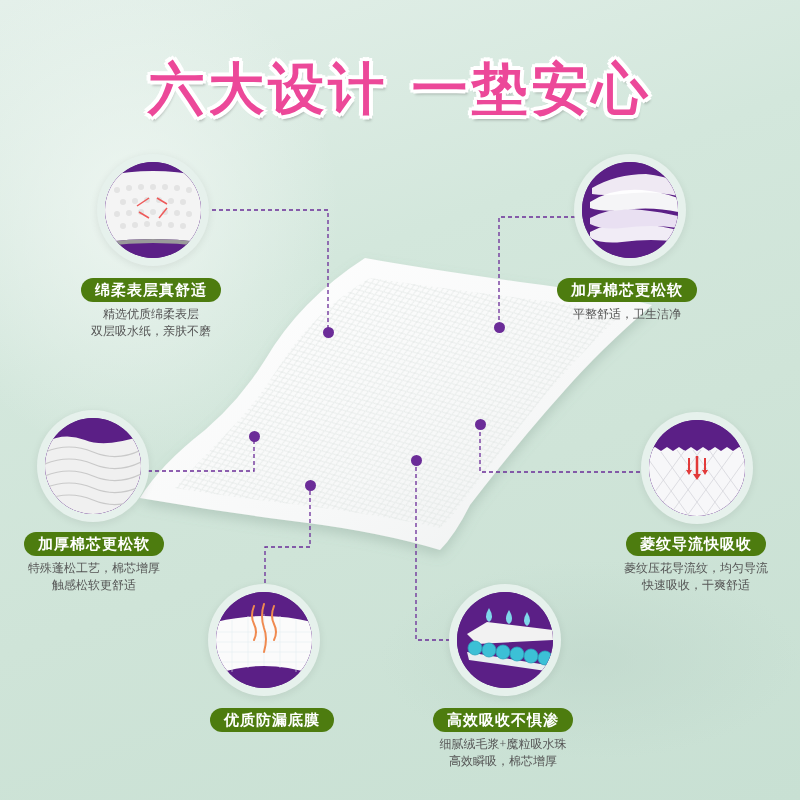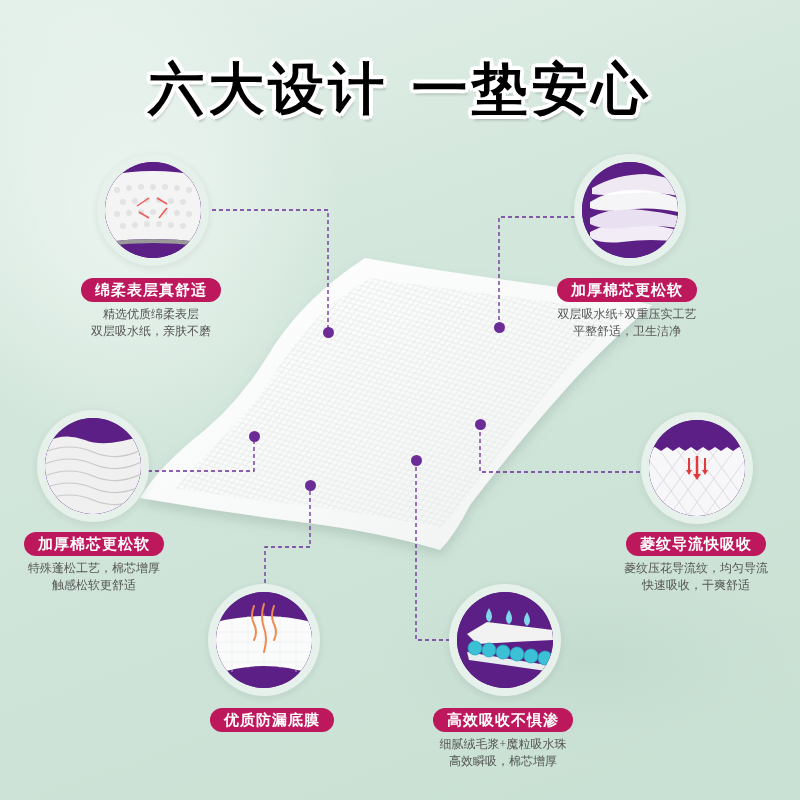--- a/index.html
+++ b/index.html
@@ -4,36 +4,36 @@
 <style>
   html,body{margin:0;padding:0;}
   body{width:800px;height:800px;position:relative;overflow:hidden;
     font-family:"DejaVu Sans","Liberation Sans",sans-serif;
     background:linear-gradient(160deg,#e4f0ea 0%,#d3e7dc 35%,#cfe4d8 60%,#c8e0d3 100%);}
   .bg-glow{position:absolute;left:-80px;top:-40px;width:420px;height:500px;border-radius:50%;
     background:radial-gradient(closest-side,rgba(240,247,243,0.85),rgba(240,247,243,0));}
   .bg-glow2{position:absolute;left:380px;top:560px;width:420px;height:200px;border-radius:50%;
     background:radial-gradient(closest-side,rgba(190,214,202,0.6),rgba(190,214,202,0));}
   .title{position:absolute;left:0;top:52px;width:800px;text-align:center;font-size:56px;font-weight:900;
-    color:#000000;letter-spacing:4px;
+    color:#ec4899;letter-spacing:4px;
     text-shadow:
       -4px 0 #fff,4px 0 #fff,0 -4px #fff,0 4px #fff,
       -3px -3px #fff,3px 3px #fff,-3px 3px #fff,3px -3px #fff,
       2px 5px 3px rgba(0,0,0,0.25);}
   
   .pad{position:absolute;left:0;top:0;width:800px;height:800px;pointer-events:none;}
   
   .circle{position:absolute;width:112px;height:112px;border-radius:50%;
     background:#e6f1ec;box-shadow:0 2px 8px rgba(0,0,0,0.08);}
   .circle .inner{position:absolute;left:8px;top:8px;width:96px;height:96px;border-radius:50%;
     overflow:hidden;background:#5b1f86;}
   .inner svg{display:block;}
   
   .feature{position:absolute;width:200px;text-align:center;}
-  .pill{display:inline-block;background:#be185d;color:#fff;font-weight:bold;font-size:15px;
+  .pill{display:inline-block;background:#4d7c0f;color:#fff;font-weight:bold;font-size:15px;
     line-height:24px;height:24px;padding:0 14px;border-radius:12px;letter-spacing:1px;}
   .desc{margin-top:4px;font-size:12px;line-height:17px;color:#555555;font-family:Liberation Serif, serif;}
   .dot{position:absolute;width:11px;height:11px;border-radius:50%;background:#6b2c98;
     margin-left:-5.5px;margin-top:-5.5px;}
   .guides{position:absolute;left:0;top:0;}
 </style>
 </head>
 <body>
 
 <div class="bg-glow"></div>
@@ -135,21 +135,20 @@
       <path d="M8 70 Q30 58 60 62 Q80 64 96 68 L96 80 Q70 76 40 80 Q20 82 8 76 Z" fill="#f1ecf6"></path>
       <path d="M8 56 Q30 44 60 48 Q80 50 96 54 L96 66 Q70 62 40 66 Q20 68 8 62 Z" fill="#e9e0f2"></path>
       <path d="M8 40 Q30 26 60 28 Q80 30 96 36 L96 50 Q70 44 40 48 Q20 50 8 46 Z" fill="#f5f5f7"></path>
       <path d="M10 26 Q34 12 64 12 Q82 14 96 20 L96 34 Q70 28 40 32 Q22 34 10 32 Z" fill="#ffffff" opacity="0.9"></path>
     </svg>
   </div>
 </div>
 <div class="feature" style="left:527px;top:278px">
   <div class="pill">加厚棉芯更松软</div>
   <div class="desc">
-    <div>双层吸水纸+双重压实工艺</div>
     <div>平整舒适，卫生洁净</div>
   </div>
 </div>
 
 <div class="circle" style="left:37px;top:410px">
   <div class="inner">
     <svg width="96" height="96" viewBox="0 0 96 96">
       <rect width="96" height="96" fill="#5b1f86"></rect>
       <path d="M0 24 Q20 14 40 22 Q60 30 96 18 L96 96 L0 96 Z" fill="#f0f0f0"></path>
       <g fill="none" stroke="#c9c9c9" stroke-width="1.2">

